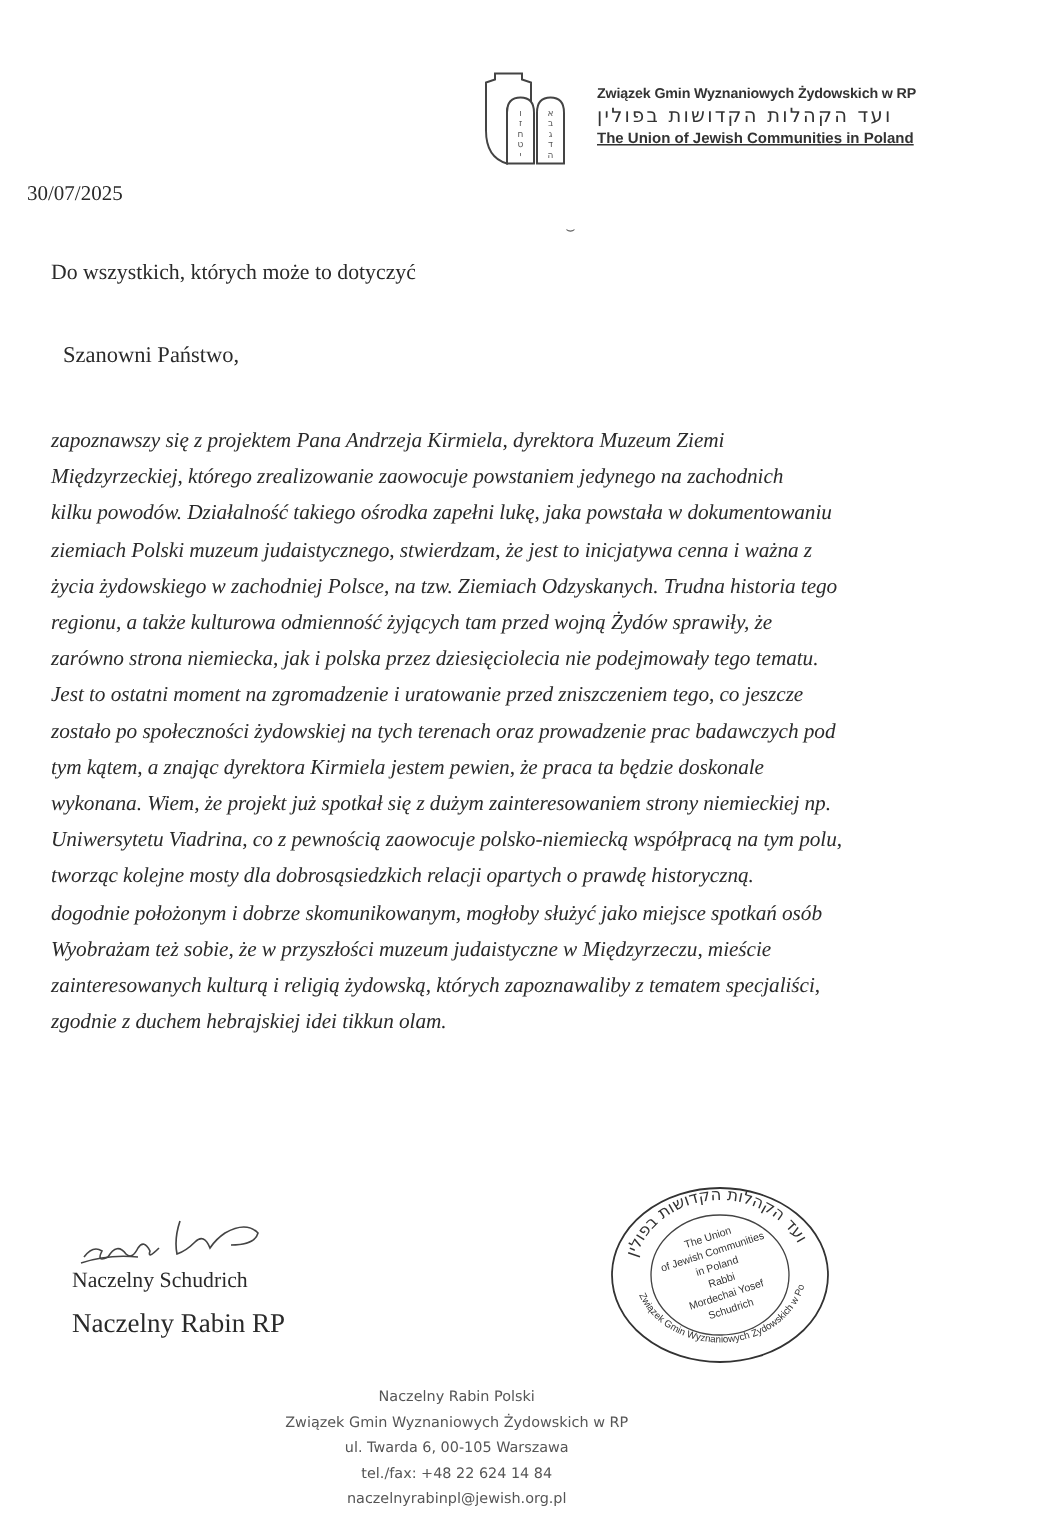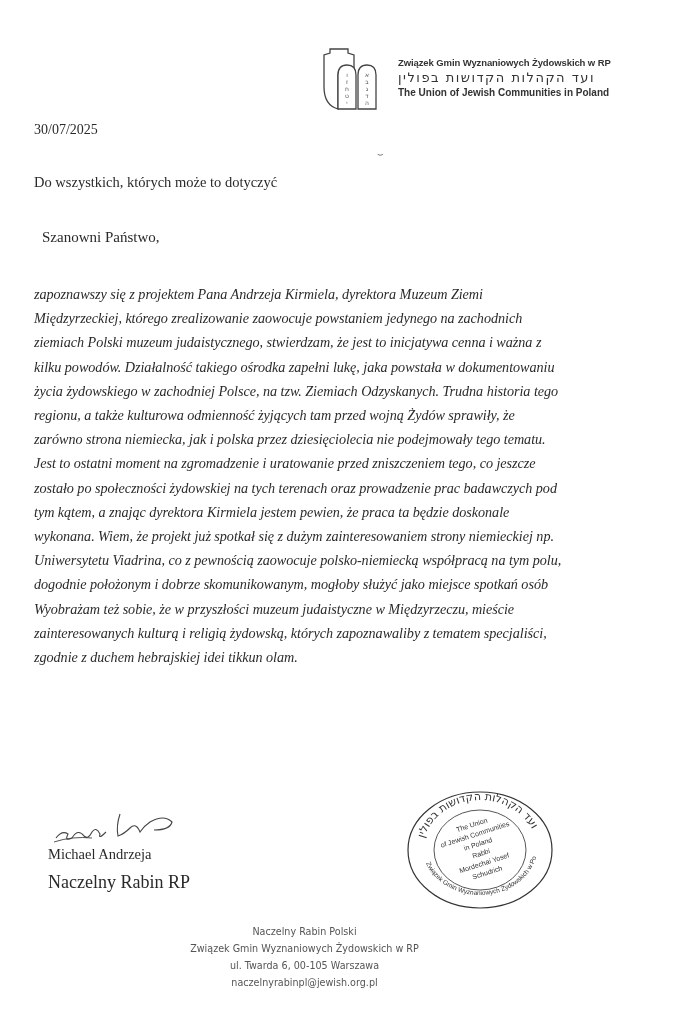--- a/index.html
+++ b/index.html
@@ -6,23 +6,23 @@
     body {
       width: 694px; height: 1024px; background: #ffffff; position: relative; overflow: hidden;
       font-family: "Liberation Serif", "DejaVu Serif", serif; color: #2a2a2a;
     }
     .letterhead { position: absolute; left: 318px; top: 47px; width: 360px; height: 66px; }
     .logo { position: absolute; left: 0; top: 0; width: 70px; height: 66px; }
     .lh-text { position: absolute; left: 80px; top: 10px; font-family: "Liberation Sans", "DejaVu Sans", sans-serif; color: #333; }
     .lh-line1 { font-size: 9.5px; font-weight: bold; letter-spacing: -0.1px; white-space: nowrap; }
     .lh-line2 { font-size: 13px; direction: rtl; text-align: left; margin-top: 2px; white-space: nowrap; font-family: "DejaVu Sans", sans-serif; letter-spacing: 1.5px; unicode-bidi: bidi-override; }
     .lh-line2 span { direction: rtl; unicode-bidi: embed; }
-    .lh-line3 { font-size: 10px; font-weight: bold; margin-top: 2px; white-space: nowrap; }
+    .lh-line3 { font-size: 10px; font-weight: bold; margin-top: 2px; white-space: nowrap; text-decoration: underline; }
 
-    .date { position: absolute; left: 34px; top: 122px; font-size: 14px; text-align: center; }
+    .date { position: absolute; left: 18px; top: 122px; font-size: 14px; text-align: center; }
     .mark { position: absolute; left: 377px; top: 148px; font-size: 10px; color: #666; }
     .addressee { position: absolute; left: 34px; top: 174px; font-size: 14.5px; }
     .salutation { position: absolute; left: 31px; top: 229px; font-size: 15px; margin-left: 11px; }
     .body-text { position: absolute; left: 34px; top: 282px; width: 640px; }
     .body-line { font-size: 14.2px; line-height: 24.2px; white-space: nowrap; letter-spacing: -0.05px; font-style: italic; }
 
     .signature { position: absolute; left: 52px; top: 808px; width: 130px; height: 40px; }
     .signer-name { position: absolute; left: 48px; top: 846px; font-size: 14.5px; }
     .signer-title { position: absolute; left: 48px; top: 872px; font-size: 18px; }
 
@@ -60,42 +60,43 @@
 </div>
 
 <div class="date">30/07/2025</div>
 <div class="mark">⌣</div>
 <div class="addressee">Do wszystkich, których może to dotyczyć</div>
 <div class="salutation">Szanowni Państwo,</div>
 
 <div class="body-text">
   <div class="body-line">zapoznawszy się z projektem Pana Andrzeja Kirmiela, dyrektora Muzeum Ziemi</div>
   <div class="body-line">Międzyrzeckiej, którego zrealizowanie zaowocuje powstaniem jedynego na zachodnich</div>
+  <div class="body-line">kilku powodów. Działalność takiego ośrodka zapełni lukę, jaka powstała w dokumentowaniu</div>
   <div class="body-line">ziemiach Polski muzeum judaistycznego, stwierdzam, że jest to inicjatywa cenna i ważna z</div>
-  <div class="body-line">kilku powodów. Działalność takiego ośrodka zapełni lukę, jaka powstała w dokumentowaniu</div>
   <div class="body-line">życia żydowskiego w zachodniej Polsce, na tzw. Ziemiach Odzyskanych. Trudna historia tego</div>
   <div class="body-line">regionu, a także kulturowa odmienność żyjących tam przed wojną Żydów sprawiły, że</div>
   <div class="body-line">zarówno strona niemiecka, jak i polska przez dziesięciolecia nie podejmowały tego tematu.</div>
   <div class="body-line">Jest to ostatni moment na zgromadzenie i uratowanie przed zniszczeniem tego, co jeszcze</div>
   <div class="body-line">zostało po społeczności żydowskiej na tych terenach oraz prowadzenie prac badawczych pod</div>
   <div class="body-line">tym kątem, a znając dyrektora Kirmiela jestem pewien, że praca ta będzie doskonale</div>
   <div class="body-line">wykonana. Wiem, że projekt już spotkał się z dużym zainteresowaniem strony niemieckiej np.</div>
   <div class="body-line">Uniwersytetu Viadrina, co z pewnością zaowocuje polsko-niemiecką współpracą na tym polu,</div>
+  <div class="body-line">tworząc kolejne mosty dla dobrosąsiedzkich relacji opartych o prawdę historyczną.</div>
   <div class="body-line">dogodnie położonym i dobrze skomunikowanym, mogłoby służyć jako miejsce spotkań osób</div>
   <div class="body-line">Wyobrażam też sobie, że w przyszłości muzeum judaistyczne w Międzyrzeczu, mieście</div>
   <div class="body-line">zainteresowanych kulturą i religią żydowską, których zapoznawaliby z tematem specjaliści,</div>
   <div class="body-line">zgodnie z duchem hebrajskiej idei tikkun olam.</div>
 </div>
 
 <svg class="signature" viewBox="0 0 130 40">
   <path d="M4 30 Q10 22 16 26 Q12 34 20 30 Q26 20 32 28 Q36 32 40 24 Q44 18 48 26 Q46 32 54 24" fill="none" stroke="#444" stroke-width="1.1"></path>
   <path d="M2 34 Q20 28 40 30" fill="none" stroke="#444" stroke-width="0.9"></path>
   <path d="M68 6 Q64 18 66 28 Q72 26 78 20 Q84 14 88 24 Q92 18 98 14 Q112 6 120 14 Q118 22 102 22" fill="none" stroke="#444" stroke-width="1.1"></path>
 </svg>
-<div class="signer-name">Michael Andrzeja</div>
+<div class="signer-name">Naczelny Schudrich</div>
 <div class="signer-title">Naczelny Rabin RP</div>
 
 <svg class="stamp" viewBox="0 0 160 125">
   <defs>
     <path id="outerArcTop" d="M22 68 A58 52 0 0 1 138 68"></path>
     <path id="outerArcBottom" d="M24 74 A58 50 0 0 0 136 74"></path>
   </defs>
   <ellipse cx="80" cy="66" rx="72" ry="58" fill="none" stroke="#333" stroke-width="1.2"></ellipse>
   <ellipse cx="80" cy="66" rx="46" ry="40" fill="none" stroke="#444" stroke-width="0.9"></ellipse>
   <text font-size="11" fill="#333" font-family="DejaVu Sans, sans-serif">
@@ -111,14 +112,15 @@
     <text x="80" y="72">Rabbi</text>
     <text x="80" y="82">Mordechai Yosef</text>
     <text x="80" y="92">Schudrich</text>
   </g>
 </svg>
 
 <div class="footer">
   <div>Naczelny Rabin Polski</div>
   <div>Związek Gmin Wyznaniowych Żydowskich w RP</div>
   <div>ul. Twarda 6, 00-105 Warszawa</div>
+  <div>tel./fax: +48 22 624 14 84</div>
   <div>naczelnyrabinpl@jewish.org.pl</div>
 </div>
 
 </body></html>

